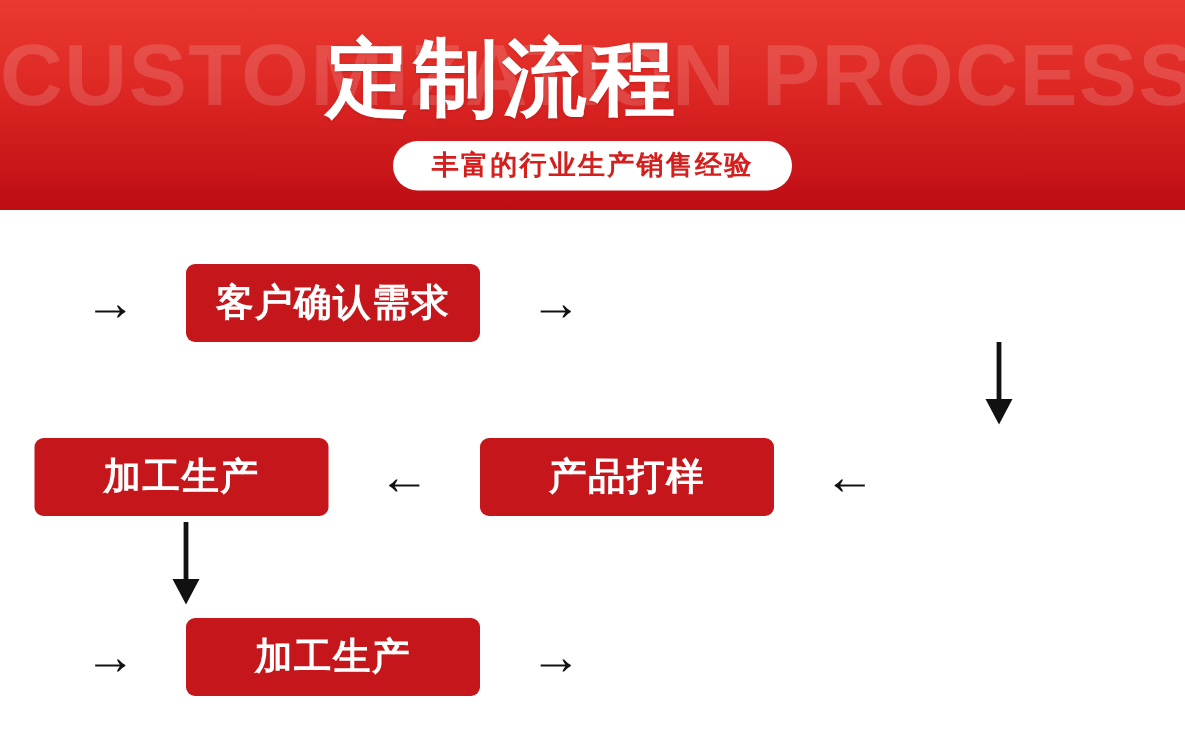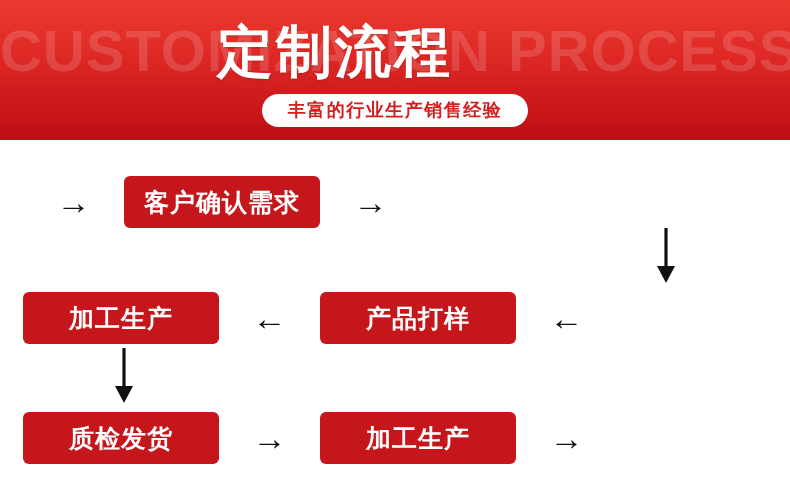--- a/index.html
+++ b/index.html
@@ -195,23 +195,20 @@
       </div>
     </div>
 
     <svg class="v-arrow left-col" viewBox="0 0 28 56">
       <line x1="14" y1="0" x2="14" y2="42" stroke="#111111" stroke-width="3.2"></line>
       <polygon points="14,55 5,38 23,38" fill="#111111"></polygon>
     </svg>
 
     <div class="flow-row row3">
       <div class="pad-left"></div>
-      <div class="cell">
-        <div class="box">质检发货</div>
-      </div>
       <div class="gap">
         <span class="h-arrow">→</span>
       </div>
       <div class="cell">
         <div class="box">加工生产</div>
       </div>
       <div class="gap">
         <span class="h-arrow">→</span>
       </div>
     </div>

